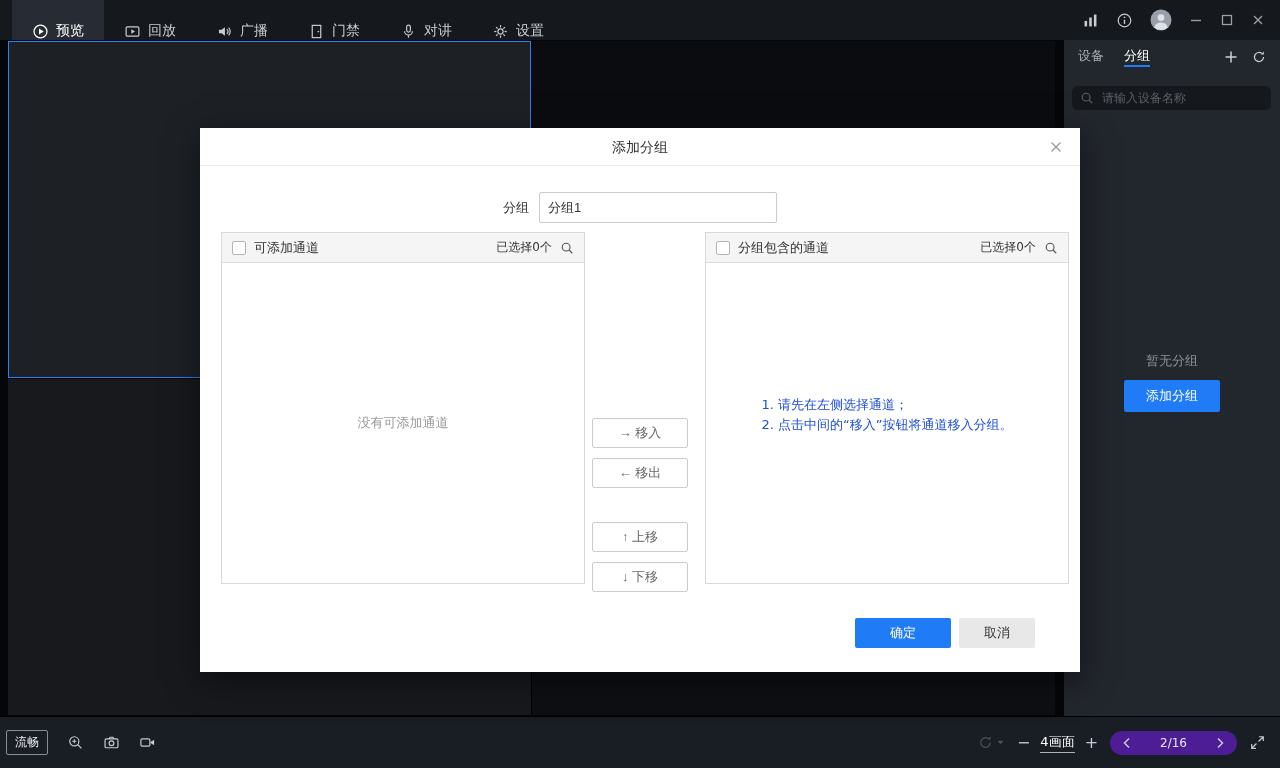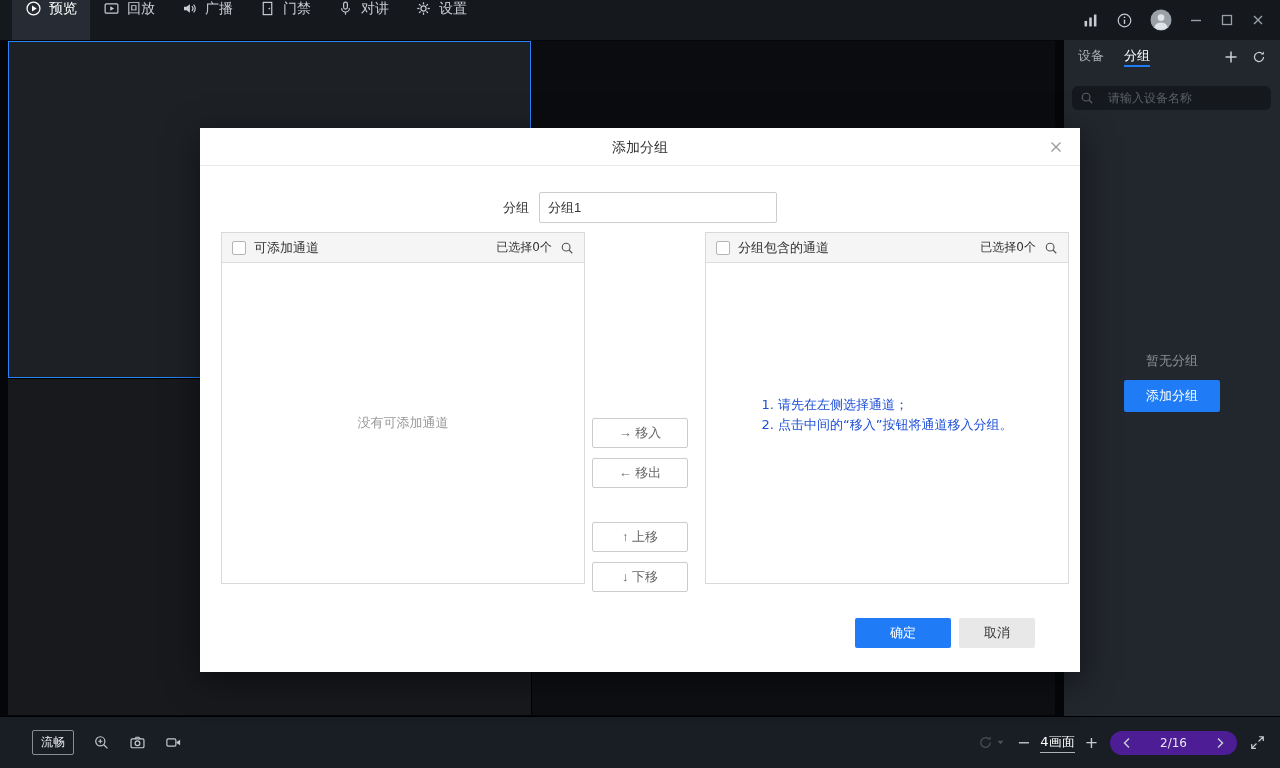--- a/index.html
+++ b/index.html
@@ -2,21 +2,21 @@
 <html><head>
 <meta charset="utf-8">
 <style>
   *{margin:0;padding:0;box-sizing:border-box}
   html,body{width:1280px;height:768px;overflow:hidden}
   body{font-family:"DejaVu Sans","Liberation Sans",sans-serif;background:#000;position:relative;font-size:13px}
   .app{position:absolute;inset:0}
 
   
   .topbar{position:absolute;top:0;left:0;right:0;height:40px;background:#15181d;display:flex;align-items:stretch;color:#c9cdd3;padding-left:12px;z-index:5}
-  .tab{display:flex;align-items:flex-start;gap:7px;padding:0 13px;font-size:14px;cursor:pointer}
+  .tab{display:flex;align-items:flex-end;gap:7px;padding:0 20px;font-size:14px;cursor:pointer}
   .tab.active{background:#272c34;color:#fff}
   .ic{width:17px;height:17px;flex:none;display:block}
   .ic.sm{width:14px;height:14px}
   .top-right{margin-left:auto;display:flex;align-items:center;gap:17px;padding-right:15px}
   .winbtn{color:#9aa0a8;cursor:pointer;display:flex;align-items:center}
 
   
   .video-area{position:absolute;left:0;top:40px;width:1064px;height:676px;background:#05060a;z-index:1}
   .vgrid{position:absolute;left:8px;top:1px;width:1047px;height:674px;display:grid;grid-template-columns:1fr 1fr;grid-template-rows:1fr 1fr;gap:1px;background:#000}
   .pane{background:#101217}
@@ -24,29 +24,29 @@
   .p2{background:#0b0c0f}
   .p3{background:#17191d}
   .p4{background:#0e0f13}
 
   
   .sidebar{position:absolute;right:0;top:40px;width:216px;height:676px;background:#22262d;z-index:2}
   .sb-tabs{height:34px;display:flex;align-items:center;padding:8px 14px;gap:20px;font-size:13px;color:#a7acb3}
   .sb-tab{display:flex;align-items:center;border-bottom:2px solid transparent;cursor:pointer}
   .sb-tab.active{color:#fff;border-bottom-color:#1f7cf6}
   .sb-actions{margin-left:auto;display:flex;gap:14px;align-items:center;color:#ccd0d6}
-  .sb-search{margin:12px 9px 0 8px;height:24px;background:#15181d;border-radius:6px;display:flex;align-items:center;padding:0 8px;gap:14px;color:#5a6068}
+  .sb-search{margin:12px 9px 0 8px;height:24px;background:#15181d;border-radius:6px;display:flex;align-items:center;padding:0 8px;gap:8px;color:#5a6068}
   .sb-search input{background:transparent;border:none;outline:none;color:#cfd3d9;font-size:12px;width:100%}
   .sb-search input::placeholder{color:#5a6068}
   .sb-empty{position:absolute;top:312px;left:0;right:0;text-align:center;color:#8b9097;font-size:13px}
   .sb-add{position:absolute;top:340px;left:50%;transform:translateX(-50%);width:96px;height:32px;background:#1f7cf6;color:#fff;border:none;font-size:13px;border-radius:2px;cursor:pointer}
 
   
   .bottombar{position:absolute;left:0;bottom:0;right:0;height:52px;background:#191d24;display:flex;align-items:center;color:#c6cad0;z-index:5;border-top:1px solid #000}
-  .bb-left{display:flex;align-items:center;gap:19px;padding-left:32px}
+  .bb-left{display:flex;align-items:center;gap:19px;padding-left:6px}
   .quality-btn{border:1px solid #878d95;background:transparent;color:#e9ebee;font-size:12px;padding:3px 8px;border-radius:2px;cursor:pointer}
   .bb-right{margin-left:auto;display:flex;align-items:center;gap:12px;padding-right:14px}
   .sync-wrap{display:flex;align-items:center;gap:2px;color:#4a515a}
   .layout-cluster{display:flex;align-items:center;gap:10px}
   .glyph-btn{font-size:16px;color:#c6cad0;cursor:pointer;line-height:1}
   .layout-label{color:#ffffff;font-size:13px;border-bottom:1px solid #aeb3ba;padding-bottom:1px;cursor:pointer}
   .page-pill{background:#4c1d95;border-radius:12px;height:24px;display:flex;align-items:center;padding:0 10px;gap:26px}
   .page-text{color:#e6e8eb;font-size:12px}
 
   

